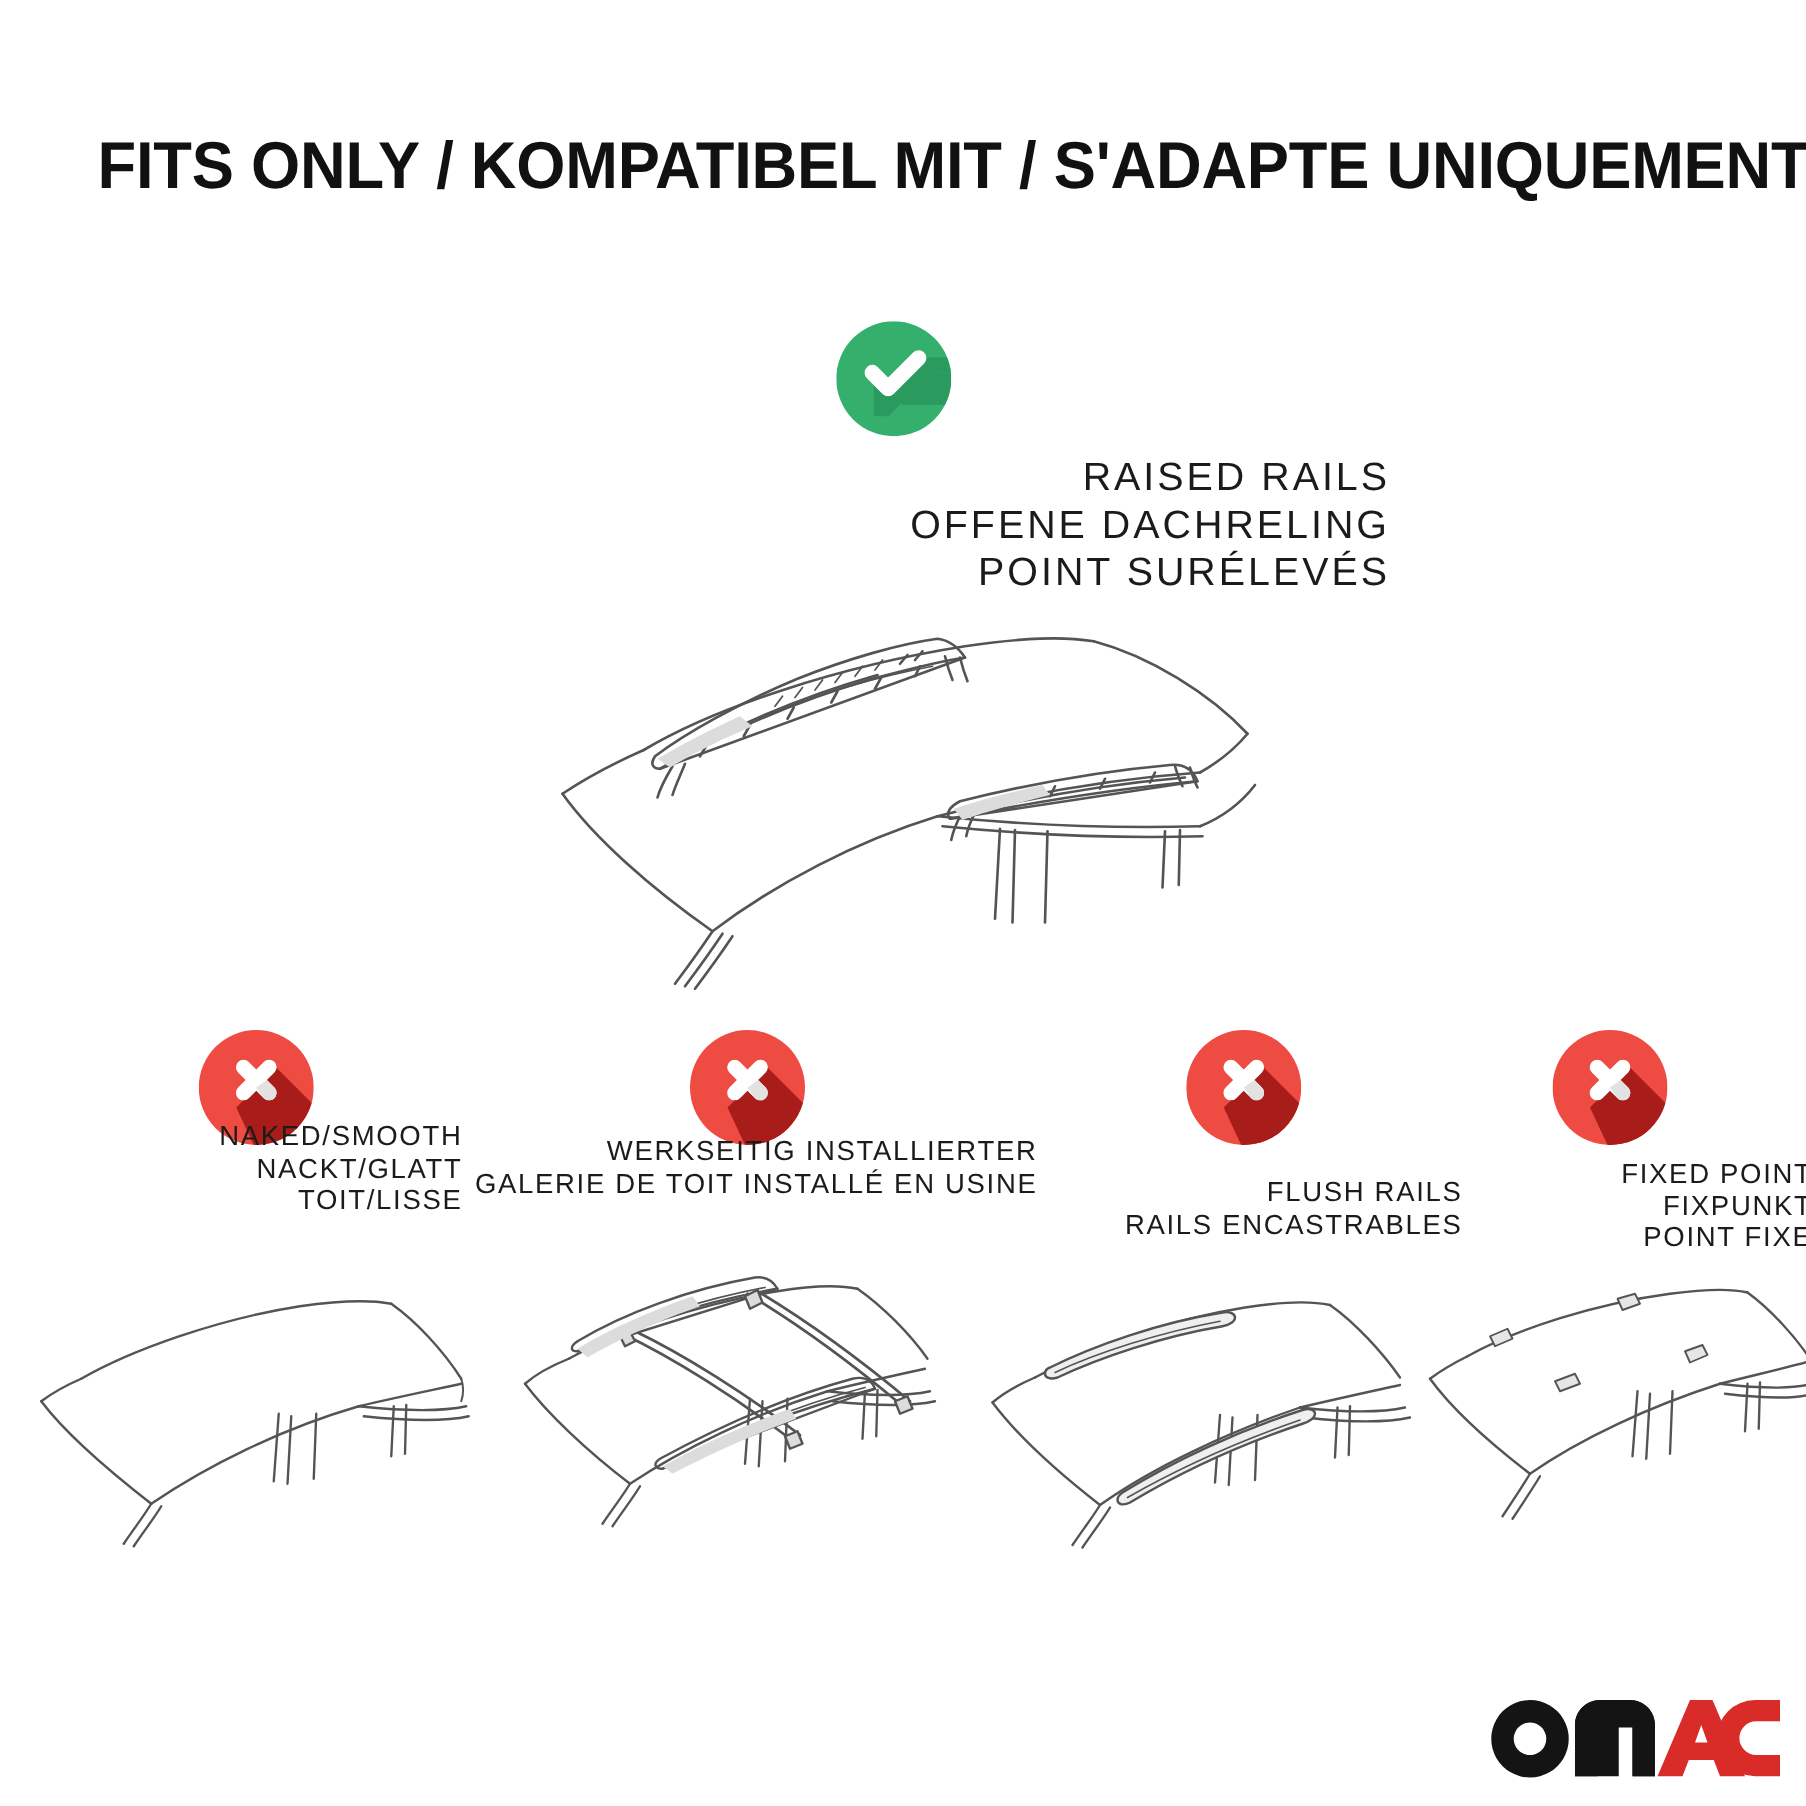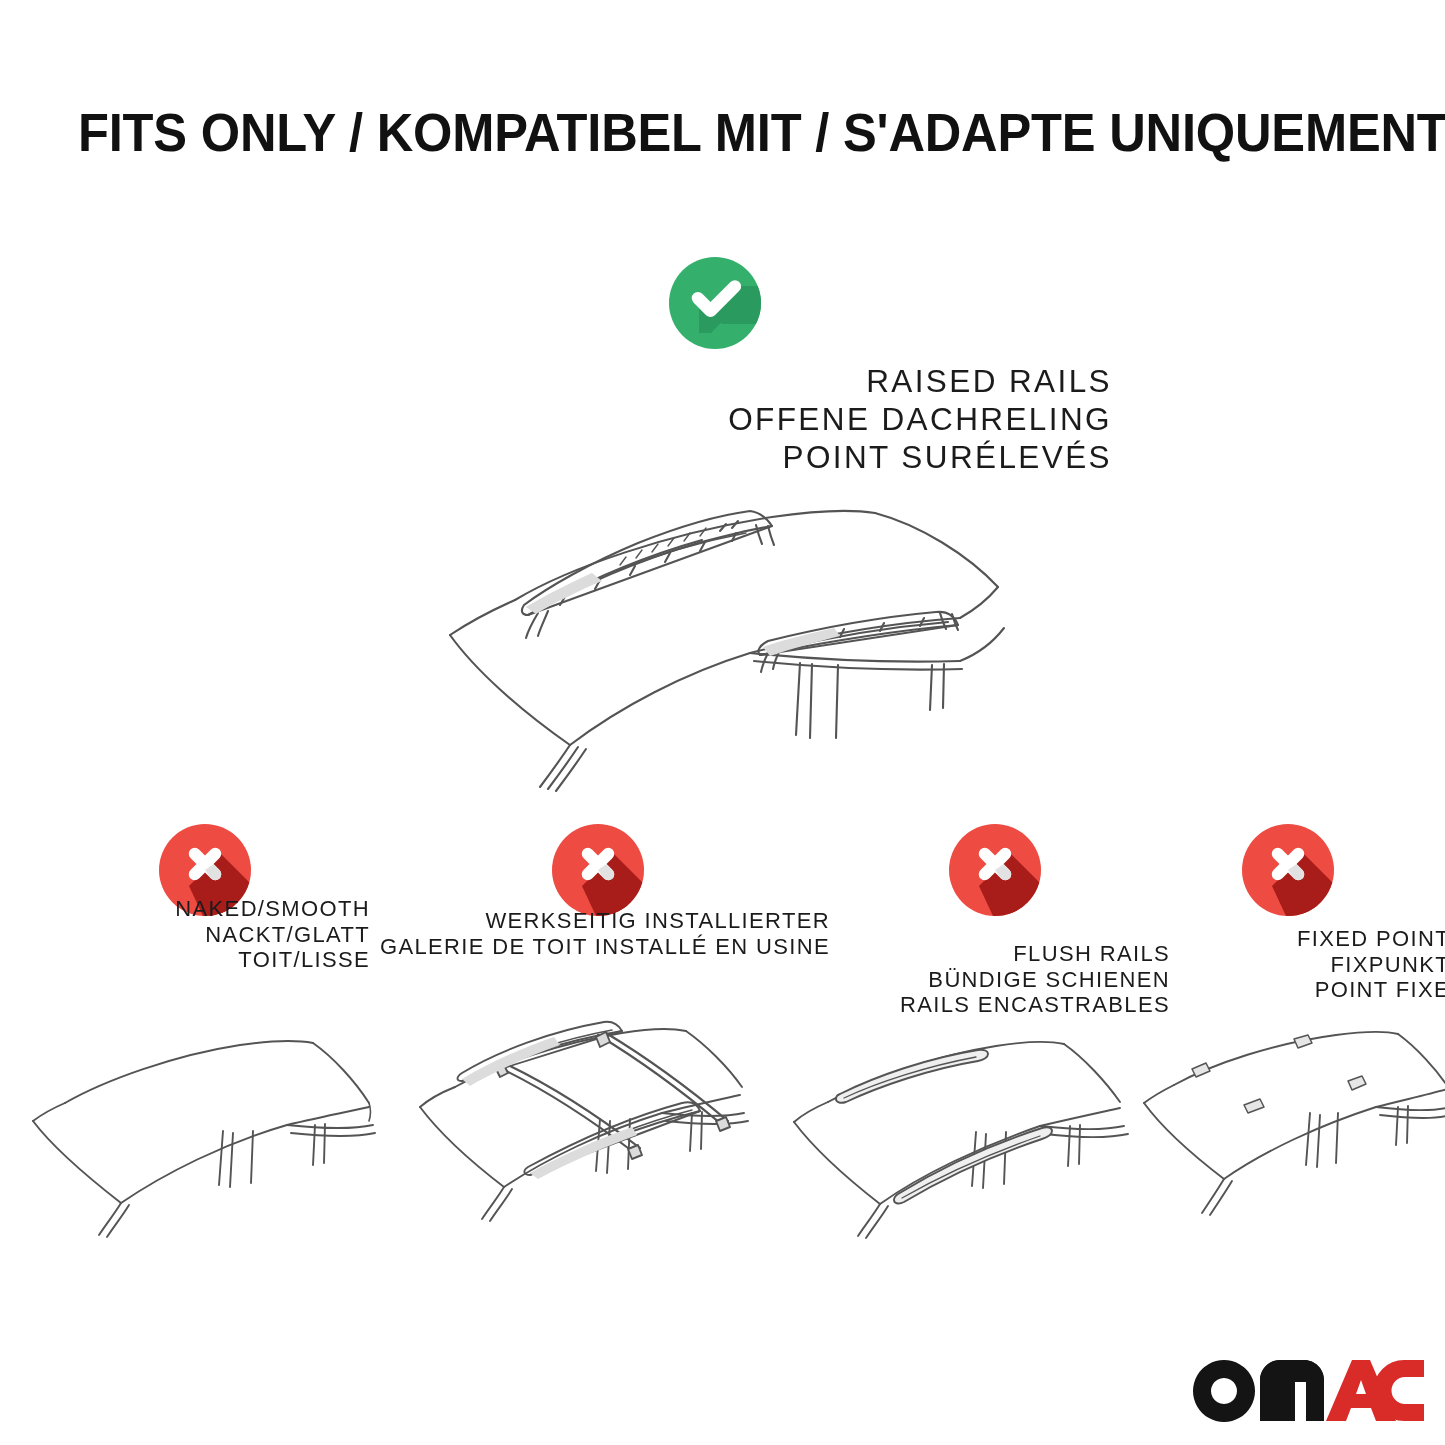--- a/index.html
+++ b/index.html
@@ -285,21 +285,20 @@
         <path d="M46 46 L62 30 L92 60 L92 92 L60 92 Z" fill="#a81d1a"></path>
         <path d="M30 62 L46 46 L76 76 L76 92 L44 92 Z" fill="#a81d1a"></path>
       </g>
       <path d="M31.5 25.5 a6 6 0 0 1 8.5 0 L46 31.5 L52 25.5 a6 6 0 1 1 8.5 8.5 L54.5 40 L60.5 46 a6 6 0 1 1 -8.5 8.5 L46 48.5 L40 54.5 a6 6 0 1 1 -8.5 -8.5 L37.5 40 L31.5 34 a6 6 0 0 1 0 -8.5 Z" fill="#ffffff"></path>
       <path d="M46 46 L54.5 40 L60.5 46 a6 6 0 0 1 -8.5 8.5 Z" fill="#e2e2e2"></path>
     </svg>
   </div>
 
   <div class="caption col-caption" style="left:830px; top:926px; width:340px;margin-top:15px;">
     <div>FLUSH RAILS</div>
-    <div>BÜNDIGE SCHIENEN</div>
     <div>RAILS ENCASTRABLES</div>
   </div>
 
   <div class="art" style="left:780px; top:1028px;">
     <svg width="360" height="215" viewBox="0 0 360 215" fill="none" stroke="#545454" stroke-width="1.9" stroke-linecap="round" stroke-linejoin="round">
       <path d="M48 74 C88 52 152 28 216 18 C248 13 270 13 284 16"></path>
       <path d="M284 16 C304 30 326 54 340 74"></path>
       <path d="M48 74 C34 80 22 87 14 94"></path>
       <path d="M14 94 C32 118 64 148 100 176"></path>
       <path d="M100 176 C142 146 202 118 260 98"></path>

